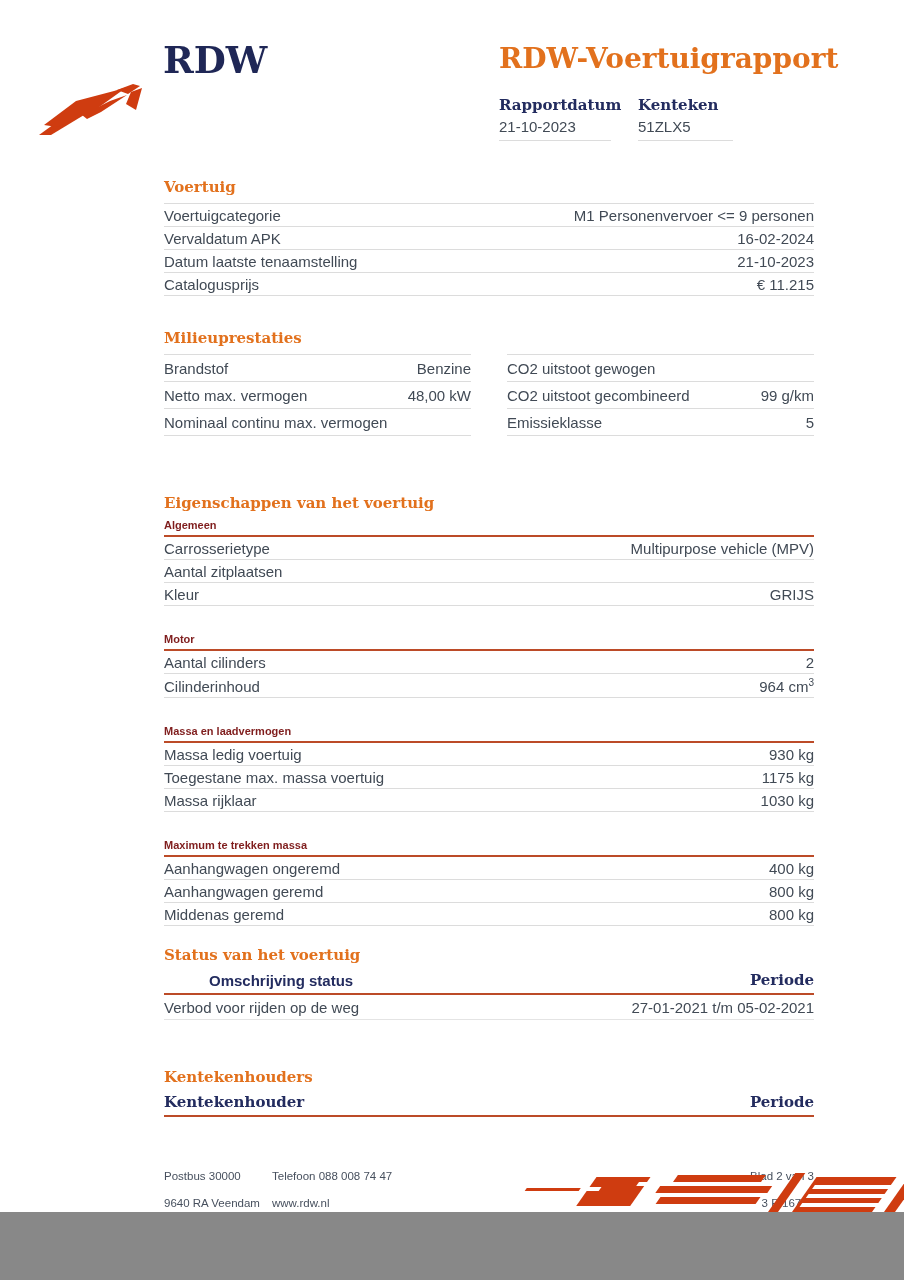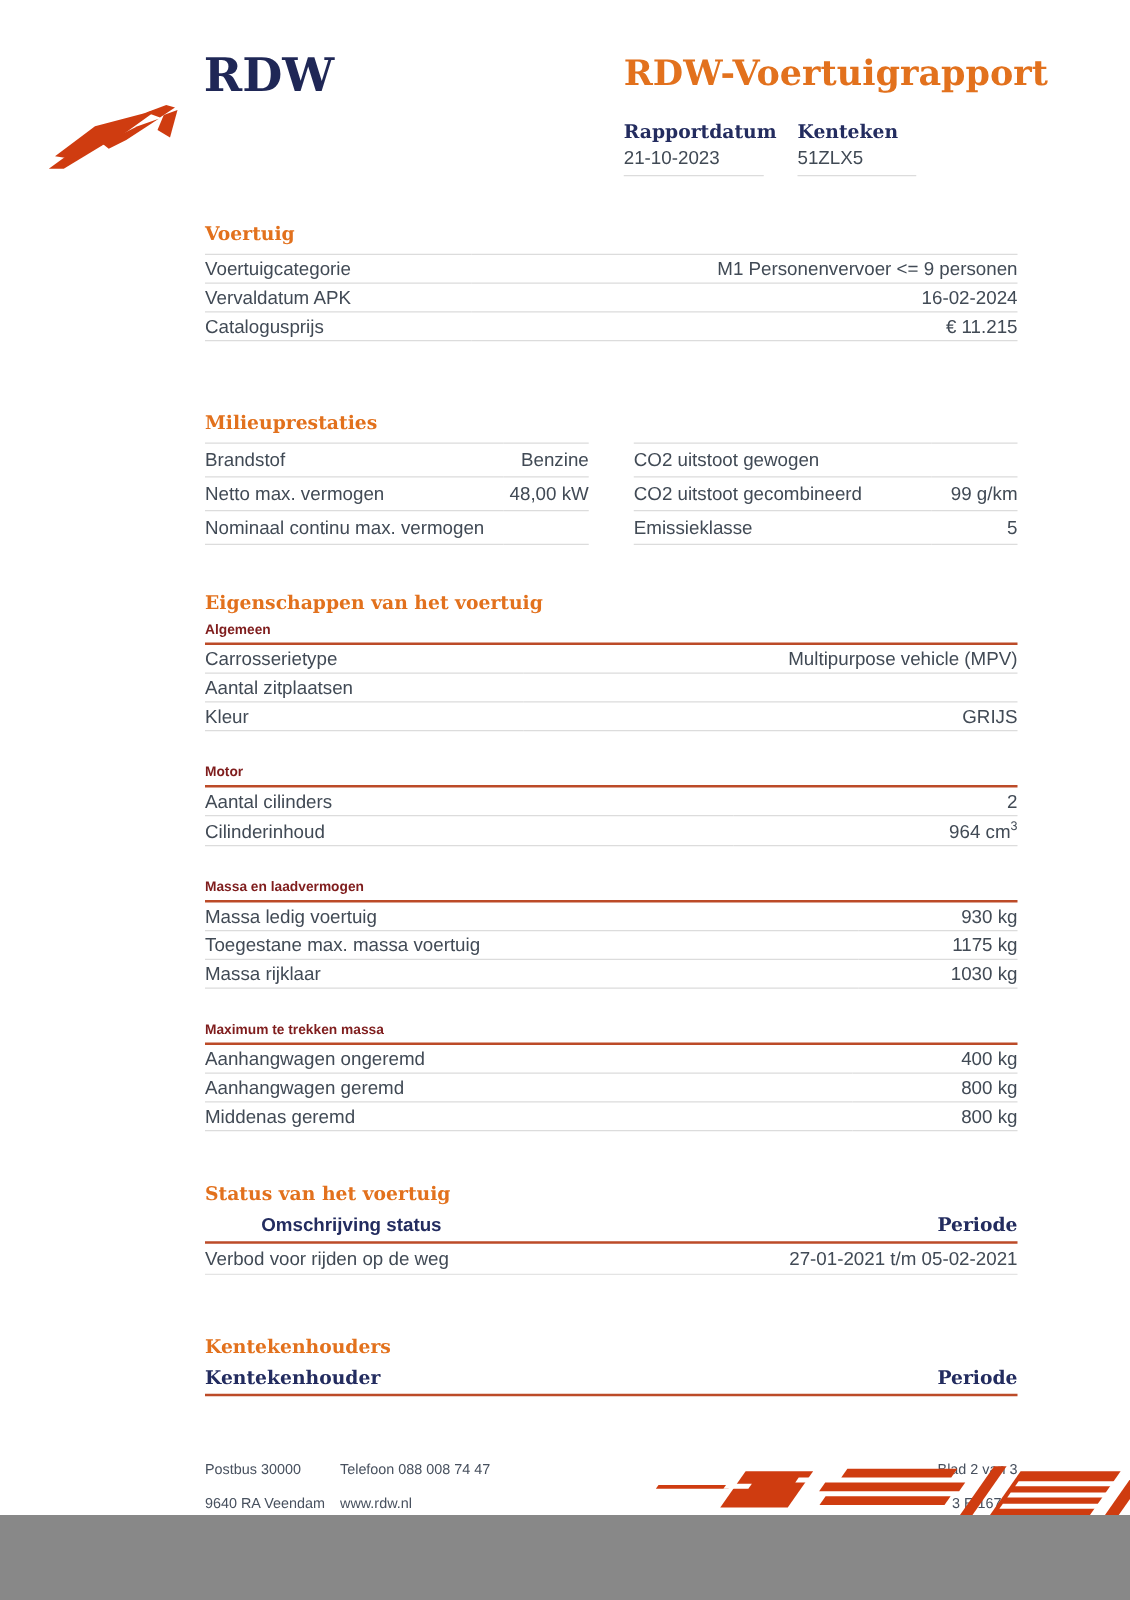--- a/index.html
+++ b/index.html
@@ -96,20 +96,24 @@
       <tbody>
           <tr>
         <td class="topline">Voertuigcategorie</td>
         <td class="topline val">M1 Personenvervoer &lt;= 9 personen</td>
       </tr>
       <tr>
         <td>Vervaldatum APK</td>
         <td class="val">16-02-2024</td>
       </tr>
       <tr>
+        <td>Datum laatste tenaamstelling</td>
+        <td class="val">21-10-2023</td>
+      </tr>
+      <tr>
         <td>Catalogusprijs</td>
         <td class="val">€ 11.215</td>
       </tr>
     </tbody>
       </table>
   </div>
 
   <div class="content" style="top:329px;">
     <div class="section-title">Milieuprestaties</div>
     <div class="two-col">
@@ -145,21 +149,21 @@
           <tr>
             <td style="padding:5px 0 4px 0;">Emissieklasse</td>
             <td class="val" style="padding:5px 0 4px 0;">5</td>
           </tr>
         </tbody>
           </table>
       </div>
     </div>
   </div>
 
-  <div class="content" style="top:473px;">
+  <div class="content" style="top:494px;">
     <div class="section-title">Eigenschappen van het voertuig</div>
 
     <div class="sub-title">Algemeen</div>
     <table class="kv">
       <tbody>
           <tr>
         <td>Carrosserietype</td>
         <td class="val">Multipurpose vehicle (MPV)</td>
       </tr>
       <tr>

